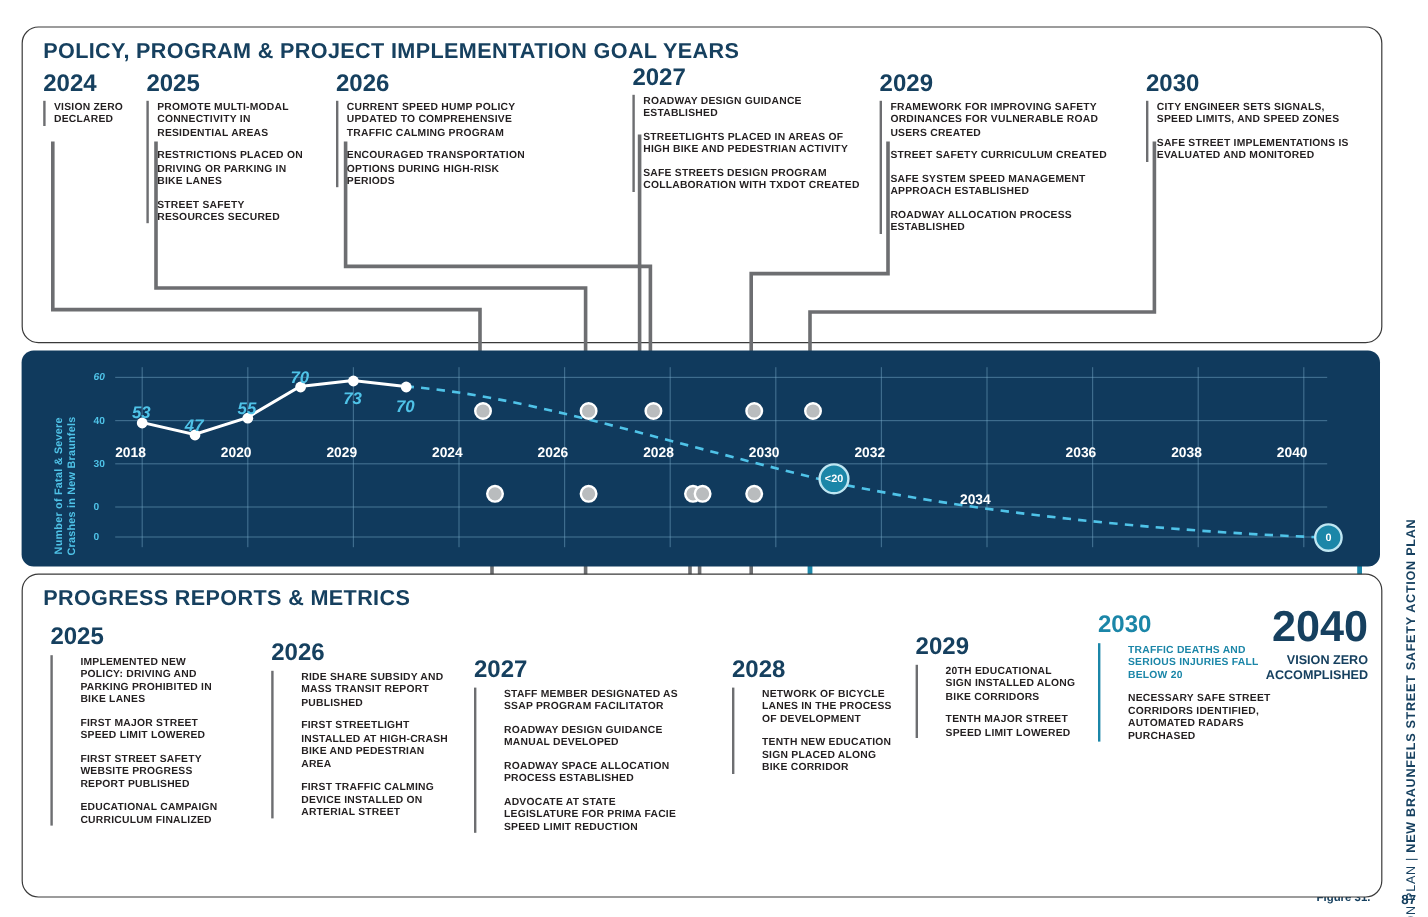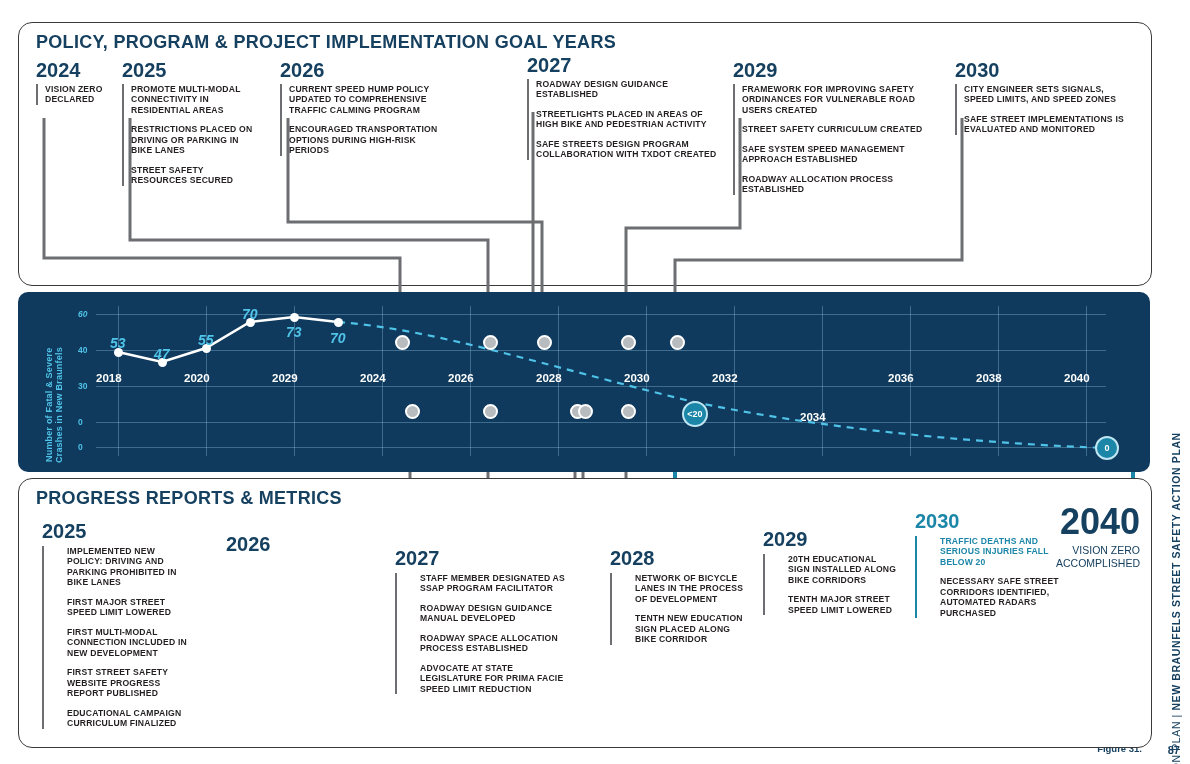--- a/index.html
+++ b/index.html
@@ -31,21 +31,21 @@
   
   .byr{position:absolute;}
   .byr .year{font-size:20px;font-weight:700;color:#16405f;line-height:1;margin-bottom:5px;}
   .byr .bars{border-left:2px solid #6d6e71;padding-left:23px;}
   .byr .item{font-size:8.6px;line-height:1.22;color:#231f20;font-weight:700;letter-spacing:.2px;margin-bottom:9px;text-transform:uppercase;}
   .byr .item:last-child{margin-bottom:0;}
   .byr.teal .year{color:#1b86a8;}
   .byr.teal .bars{border-left:2.5px solid #1b86a8;}
   .byr.teal .item.hl{color:#1b86a8;}
   .byr.big .year{font-size:36px;color:#16405f;line-height:.95;}
-  .byr.big .sub{font-size:10.5px;font-weight:400;color:#16405f;line-height:1.2;}
+  .byr.big .sub{font-size:10.5px;font-weight:700;color:#16405f;line-height:1.2;}
 
   
   #chart{position:absolute;left:18px;top:292px;width:1132px;height:180px;background:#103a5d;border-radius:10px;overflow:hidden;}
   .axis-label{position:absolute;left:26px;top:46px;width:16px;color:#4fc3e8;font-size:9px;font-weight:700;
      writing-mode:vertical-rl;transform:rotate(180deg);text-align:center;line-height:1.15;letter-spacing:.2px;}
   .ytick{position:absolute;left:60px;color:#4fc3e8;font-size:8.5px;font-weight:700;}
   .xtick{position:absolute;color:#ffffff;font-size:11.5px;font-weight:700;}
   .gridv{position:absolute;width:1px;background:rgba(120,170,200,.45);}
   .gridh{position:absolute;height:1px;background:rgba(120,170,200,.45);}
 
@@ -216,40 +216,44 @@
     <div class="dotg" style="left:518.5px;top:42.5px;"></div>
     <div class="dotg" style="left:602.5px;top:42.5px;"></div>
     <div class="dotg" style="left:651.5px;top:42.5px;"></div>
 
     <div class="dotg" style="left:386.5px;top:111.5px;"></div>
     <div class="dotg" style="left:464.5px;top:111.5px;"></div>
     <div class="dotg" style="left:551.5px;top:111.5px;"></div>
     <div class="dotg" style="left:559.5px;top:111.5px;"></div>
     <div class="dotg" style="left:602.5px;top:111.5px;"></div>
 
-    <div class="badge" style="left:664px;top:109px;width:22px;height:22px;">&lt;20</div>
+    <div class="badge" style="left:664px;top:94px;width:22px;height:22px;">&lt;20</div>
     <div class="badge" style="left:1077px;top:144px;width:20px;height:20px;">0</div>
   </div>
 
   <div class="panel" id="bottom-panel"></div>
   <div class="panel-title" style="left:36px;top:488px;">PROGRESS REPORTS &amp; METRICS</div>
 
   <div class="byr" style="left:42px;top:521px;width:150px;">
     <div class="year">2025</div>
     <div class="bars">
       <div class="item">IMPLEMENTED NEW POLICY: DRIVING AND PARKING PROHIBITED IN BIKE LANES</div>
       <div class="item">FIRST MAJOR STREET SPEED LIMIT LOWERED</div>
-      <div class="item">FIRST MULTI-MODAL CONNECTION INCLUDED IN NEW DEVELOPMENT</div>
       <div class="item">FIRST STREET SAFETY WEBSITE PROGRESS REPORT PUBLISHED</div>
       <div class="item">EDUCATIONAL CAMPAIGN CURRICULUM FINALIZED</div>
     </div>
   </div>
 
   <div class="byr" style="left:226px;top:534px;width:150px;">
     <div class="year">2026</div>
+    <div class="bars">
+      <div class="item">RIDE SHARE SUBSIDY AND MASS TRANSIT REPORT PUBLISHED</div>
+      <div class="item">FIRST STREETLIGHT INSTALLED AT HIGH-CRASH BIKE AND PEDESTRIAN AREA</div>
+      <div class="item">FIRST TRAFFIC CALMING DEVICE INSTALLED ON ARTERIAL STREET</div>
+    </div>
   </div>
 
   <div class="byr" style="left:395px;top:548px;width:172px;">
     <div class="year">2027</div>
     <div class="bars">
       <div class="item">STAFF MEMBER DESIGNATED AS SSAP PROGRAM FACILITATOR</div>
       <div class="item">ROADWAY DESIGN GUIDANCE MANUAL DEVELOPED</div>
       <div class="item">ROADWAY SPACE ALLOCATION PROCESS ESTABLISHED</div>
       <div class="item">ADVOCATE AT STATE LEGISLATURE FOR PRIMA FACIE SPEED LIMIT REDUCTION</div>
     </div>

